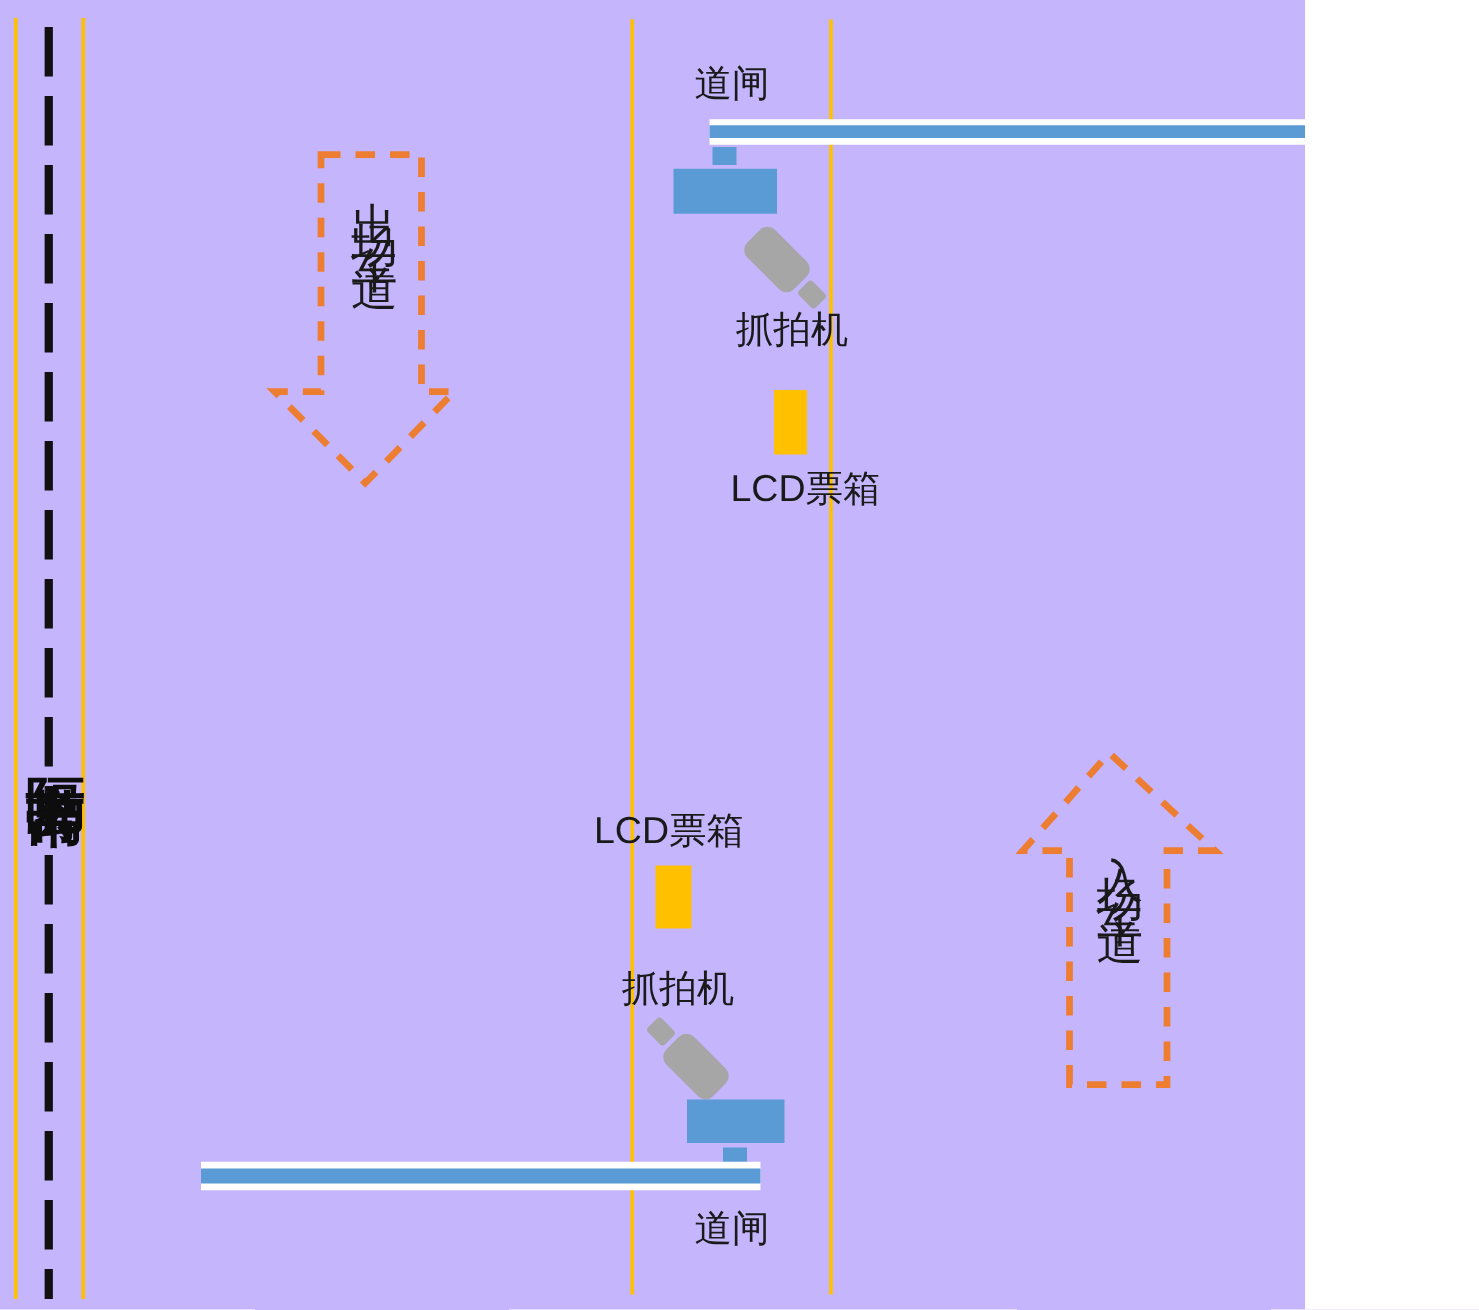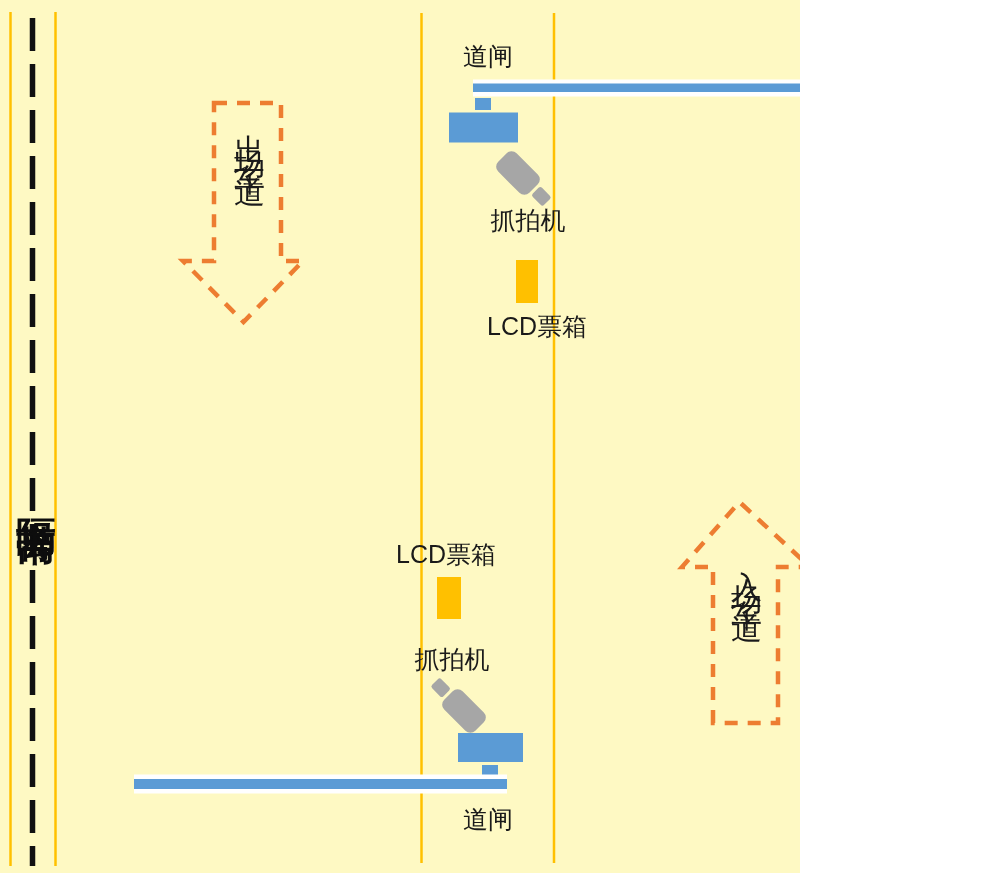--- a/index.html
+++ b/index.html
@@ -1,19 +1,19 @@
 <!DOCTYPE html>
 <html><head>
 <meta charset="utf-8">
 <style>
   html,body{margin:0;padding:0;background:#ffffff;}
   .stage{
     position:relative;
-    width:800px;height:873px;
-    background:#fef9c3;
+    width:870px;height:873px;
+    background:#c4b5fd;
     overflow:hidden;
     font-family:"Liberation Sans", sans-serif;
   }
   svg.layer{position:absolute;left:0;top:0;}
   .label{
     position:absolute;
     font-size:25px;
     color:#1a1a1a;
     white-space:nowrap;
     transform:translateX(-50%);

